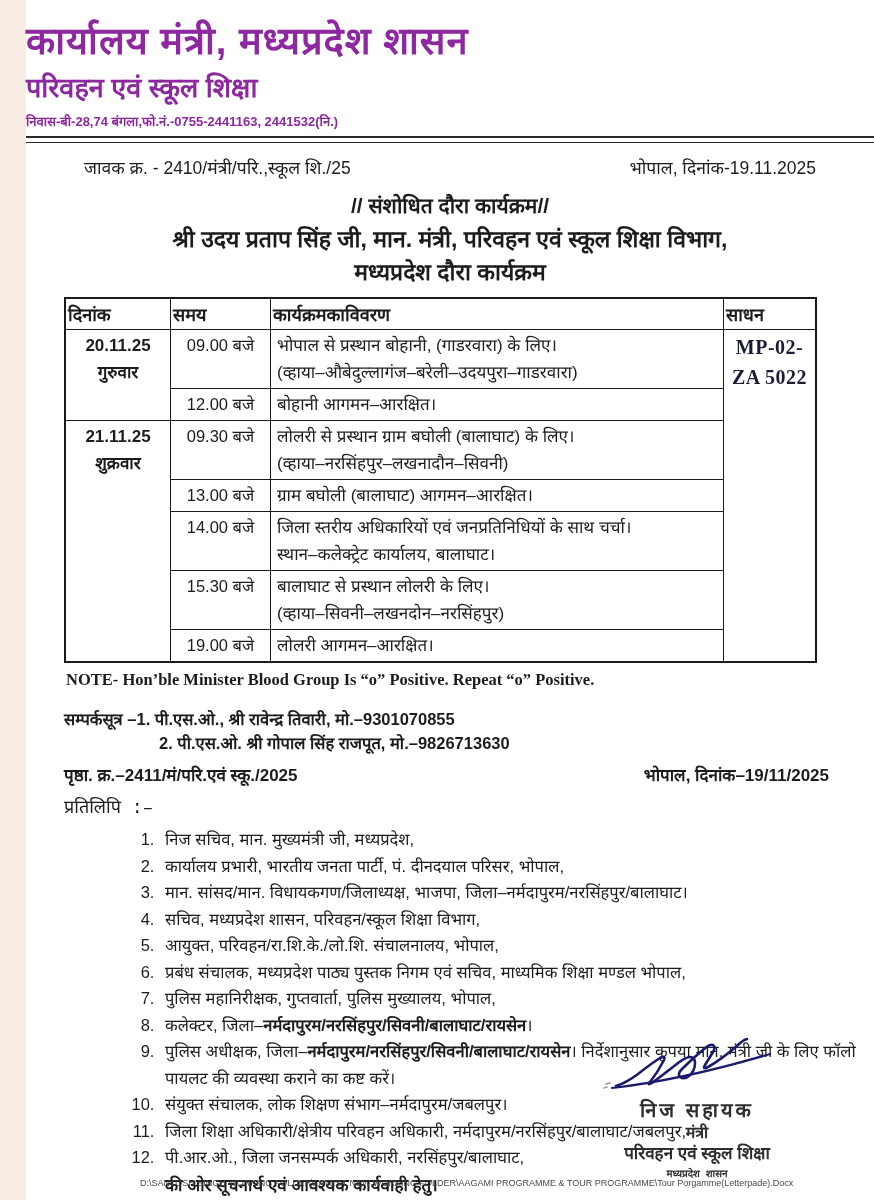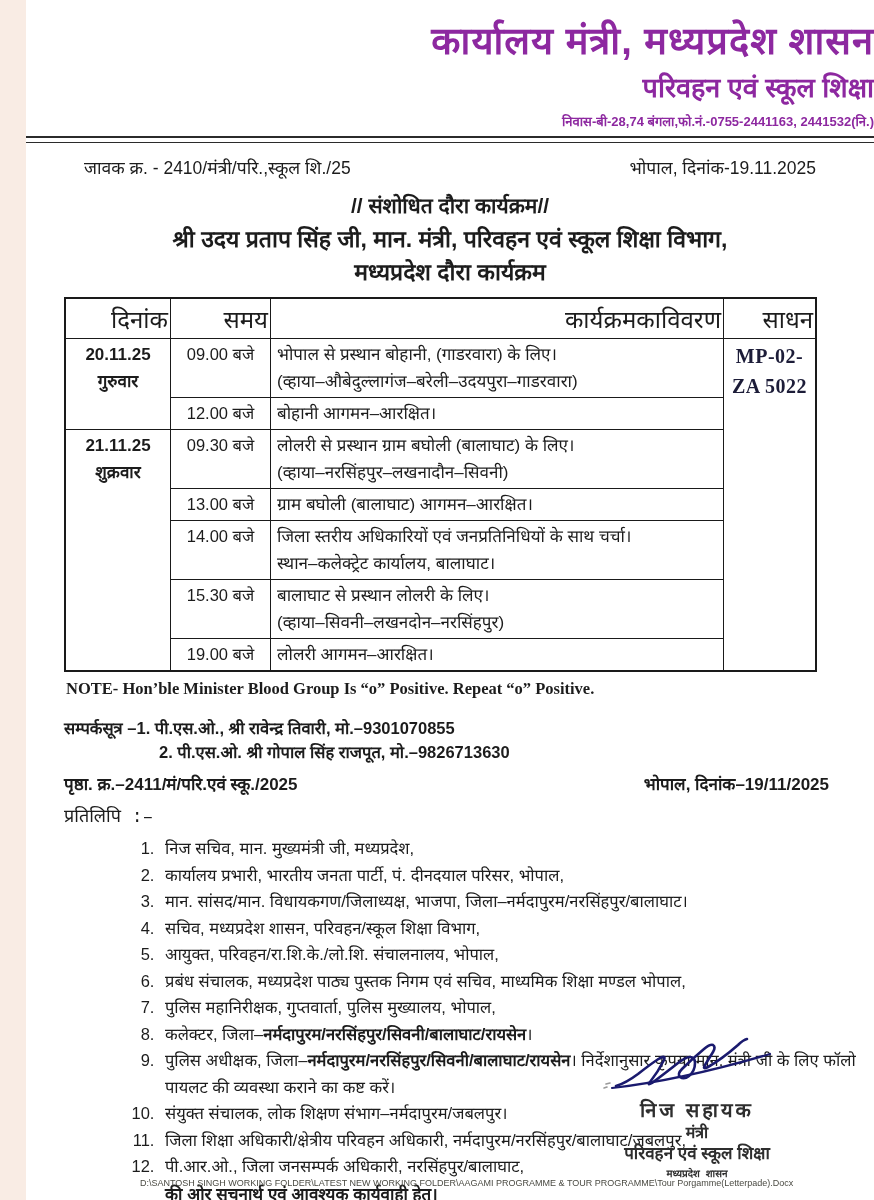--- a/index.html
+++ b/index.html
@@ -6,36 +6,36 @@
   body{
     width:874px;height:1200px;position:relative;overflow:hidden;
     background:#ffffff;
     font-family:"Liberation Sans","DejaVu Sans",sans-serif;
     color:#1c1c1c;
   }
   .edge-strip{position:absolute;left:0;top:0;width:26px;height:1200px;background:#f9ece4;}
   .page{position:absolute;left:26px;top:0;width:848px;height:1200px;}
 
   
-  .letterhead{text-align:right;padding-top:20px;}
+  .letterhead{text-align:left;padding-top:20px;}
   .lh-title{font-size:38px;font-weight:bold;color:#8d28a0;letter-spacing:1px;line-height:1.15;}
   .lh-subtitle{font-size:27px;font-weight:bold;color:#8d28a0;margin-top:4px;}
   .lh-address{font-size:13px;font-weight:bold;color:#8d28a0;margin-top:7px;}
   .double-rule{margin-top:6px;height:4px;border-top:2.5px solid #2b2b2b;border-bottom:1.5px solid #2b2b2b;}
 
   .ref-row{display:flex;justify-content:space-between;padding:12px 58px 0 58px;font-size:17.5px;}
   .heading{margin-top:12px;text-align:center;font-size:21px;font-weight:bold;}
   .doc-title{margin-top:4px;text-align:center;font-size:23px;font-weight:bold;line-height:1.45;}
 
   
   table.sched{border-collapse:collapse;margin:8px 0 0 38px;width:746px;table-layout:fixed;}
   table.sched th,table.sched td{border:1.6px solid #1a1a1a;padding:2px 6px;vertical-align:top;}
   table.sched{border:2.5px solid #1a1a1a;}
   th.c-date{width:100px;} th.c-time{width:95px;} th.c-desc{width:448px;} th.c-veh{width:87px;}
-  table.sched th{font-size:24px;font-weight:normal;padding:3px 2px;text-align:right;}
+  table.sched th{font-size:18px;font-weight:bold;padding:3px 2px;text-align:left;}
   td.date{font-weight:bold;text-align:center;font-size:17px;line-height:27px;}
   td.date span{display:block;}
   td.time{text-align:center;font-size:16.5px;line-height:27px;white-space:nowrap;}
   td.desc{font-size:17px;line-height:27px;}
   td.desc .d2{display:block;font-weight:normal;}
   td.veh{text-align:center;}
   td.veh span{display:block;font-family:"Liberation Serif","DejaVu Serif",serif;
     font-weight:bold;font-size:20px;line-height:30px;color:#1c1c38;letter-spacing:0.5px;}
 
   .note-line{margin:7px 0 17px 40px;font-family:"Liberation Serif","DejaVu Serif",serif;

